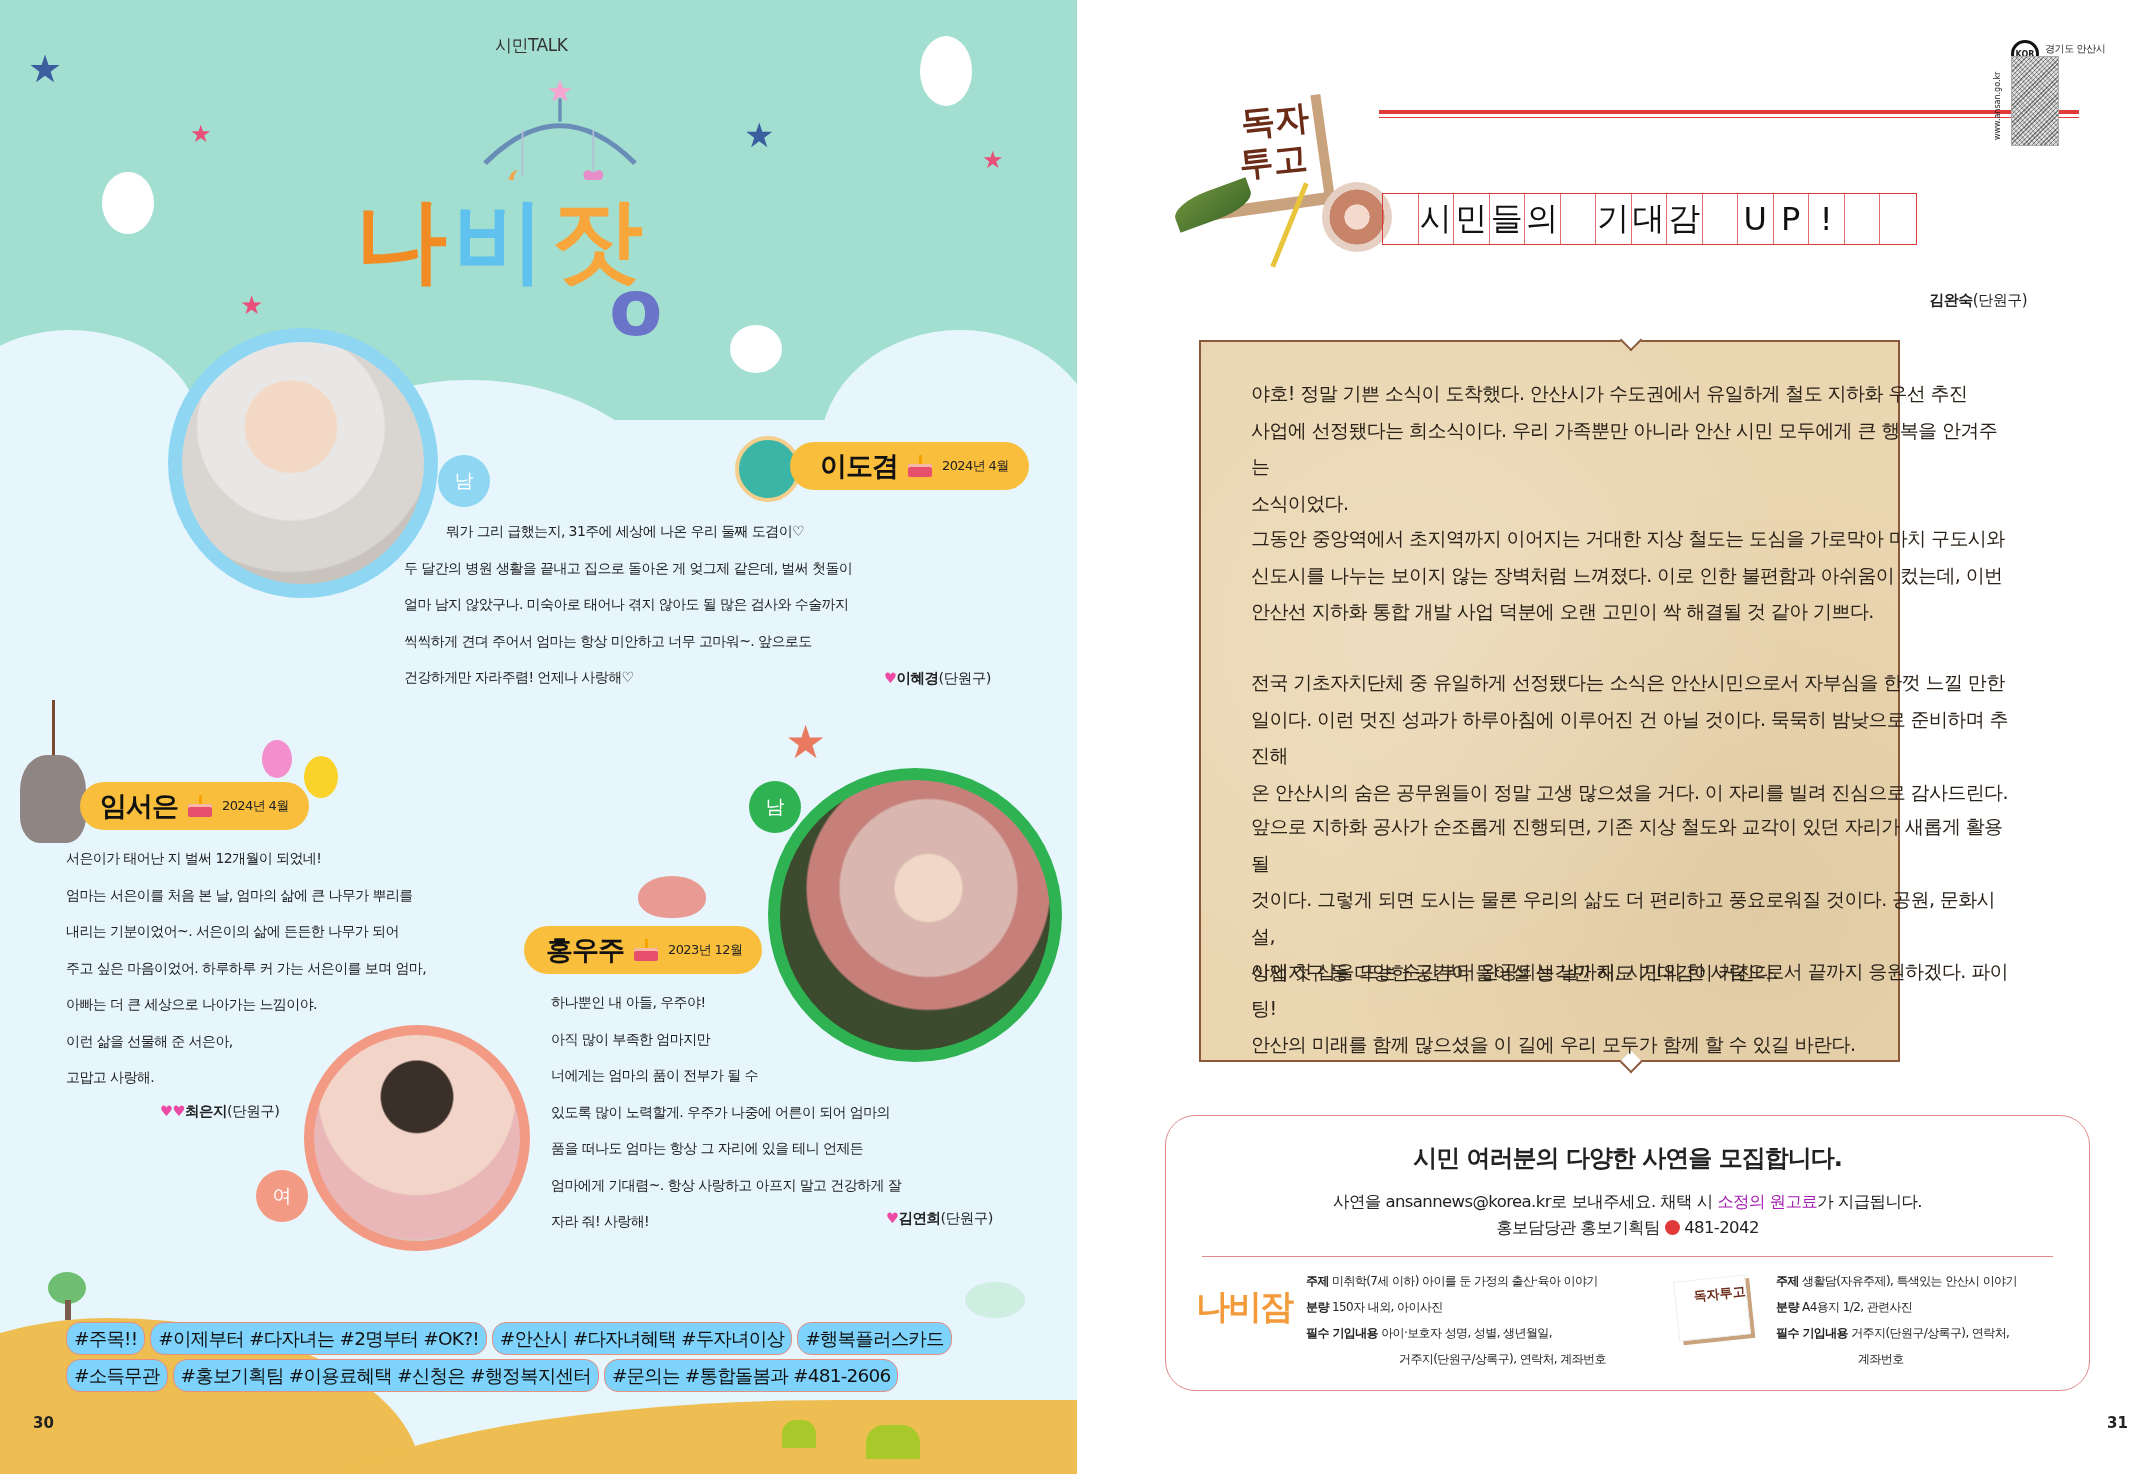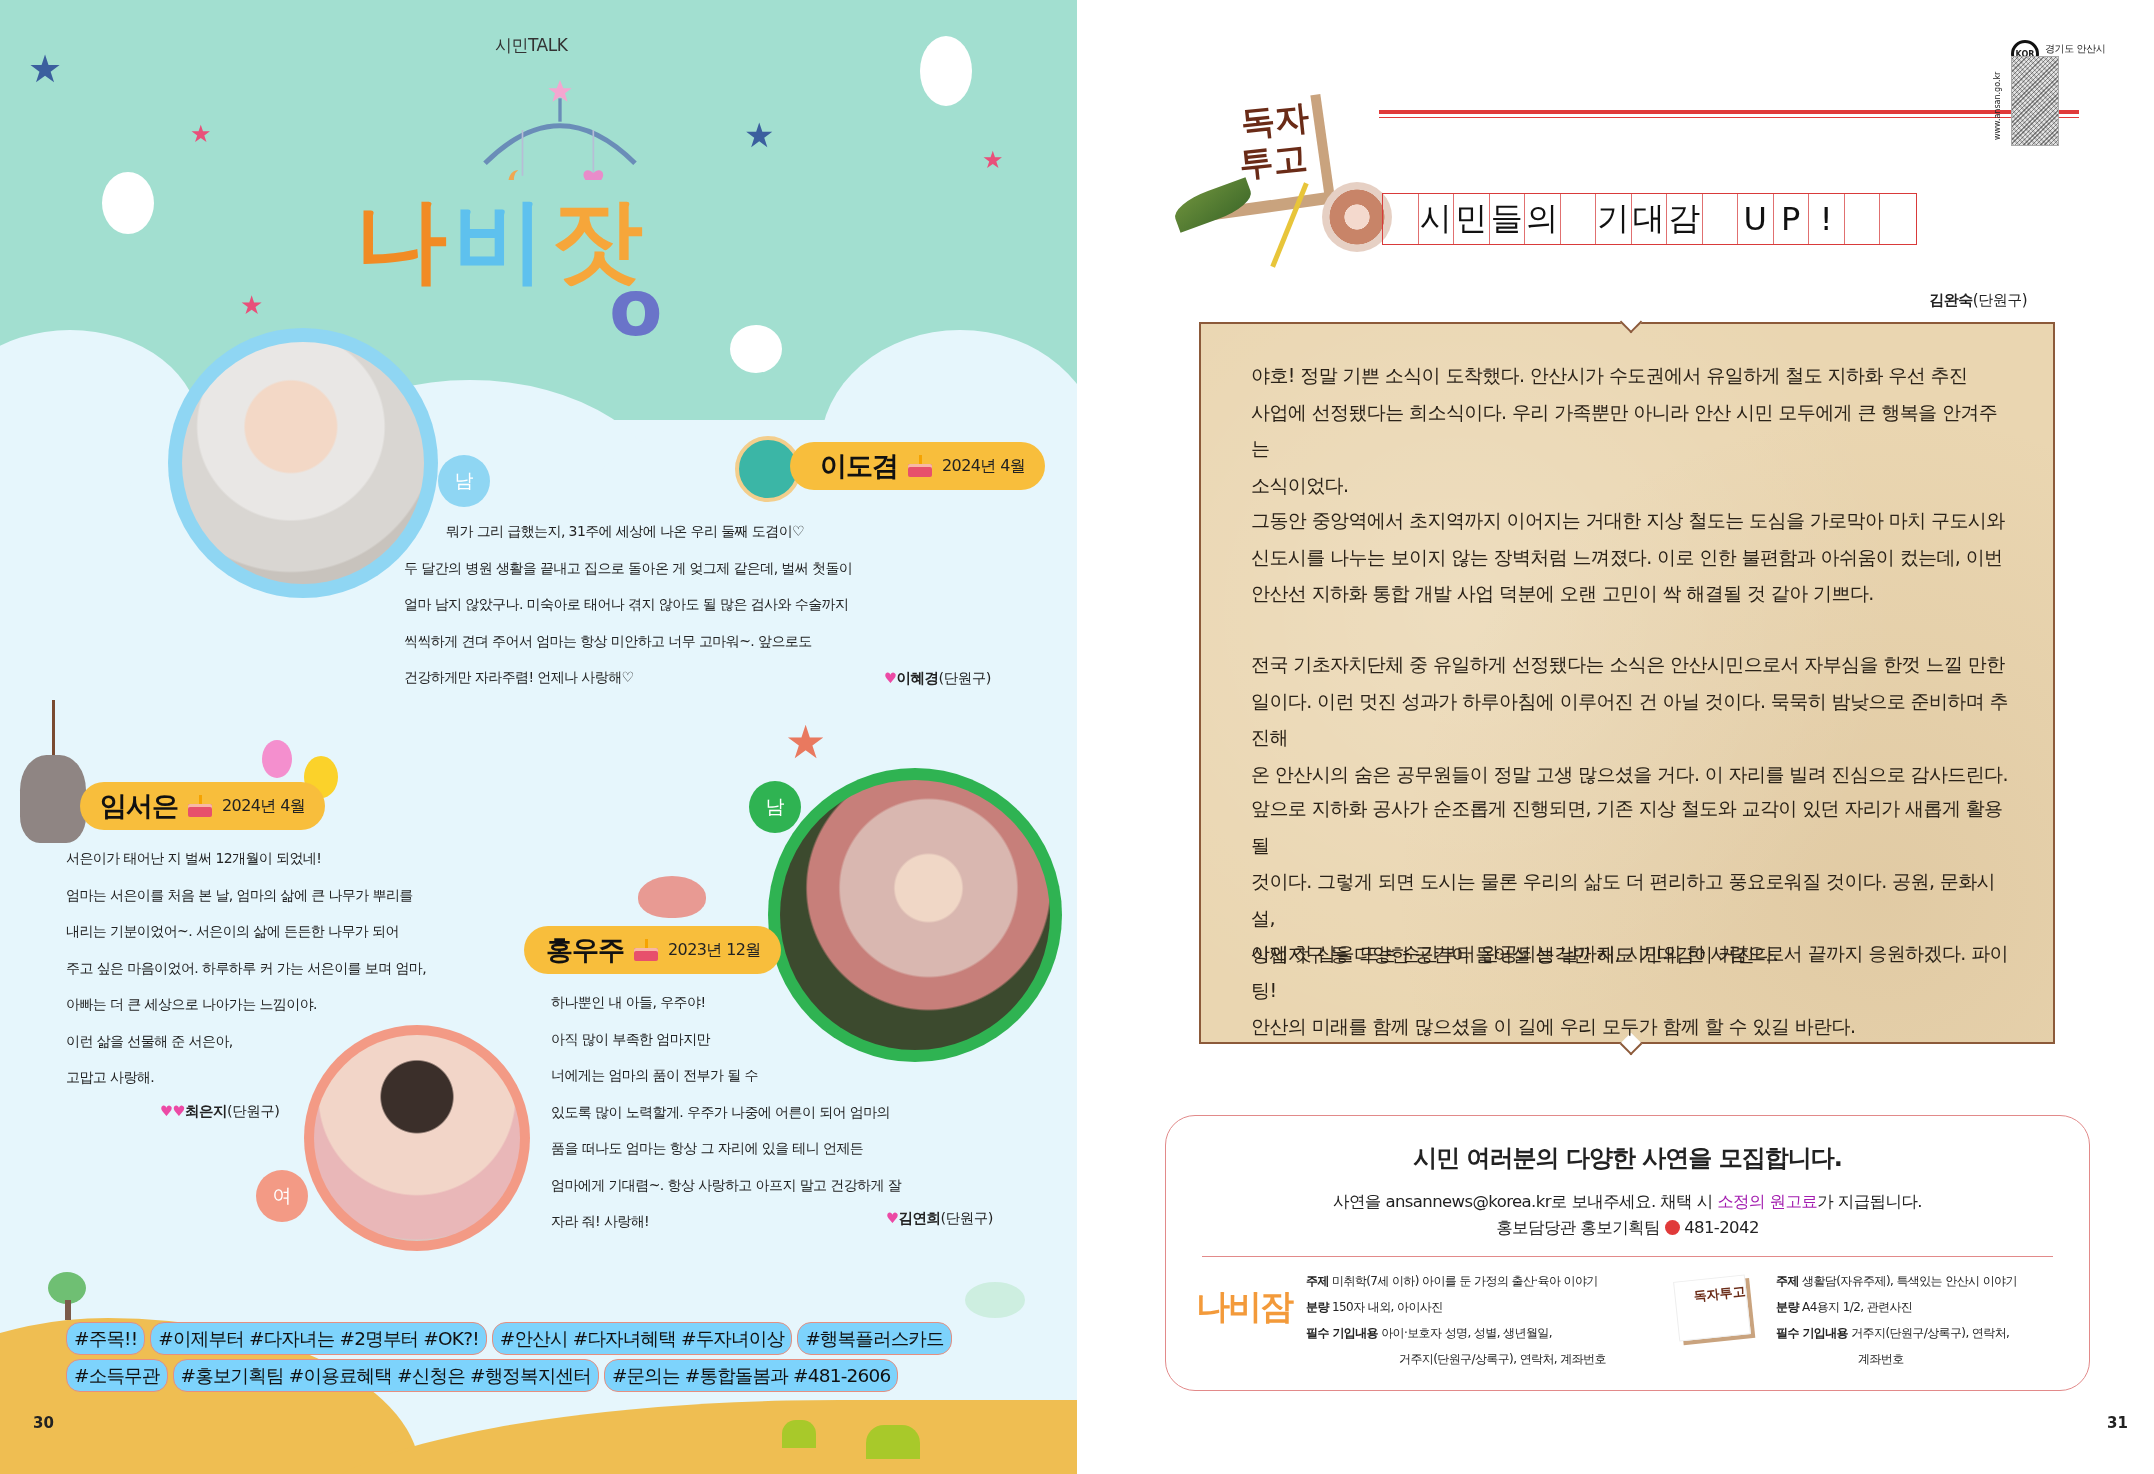--- a/index.html
+++ b/index.html
@@ -17,21 +17,21 @@
 #mobile{position:absolute;left:430px;top:80px;width:260px;height:100px}
 #logo{position:absolute;left:355px;top:195px;display:flex;align-items:flex-end;gap:6px}
 .lg{font-weight:900;font-size:92px;line-height:1;font-family:"DejaVu Sans",sans-serif}
 
 .photo{position:absolute;border-radius:50%;overflow:hidden}
 .photo .ph{width:100%;height:100%;border-radius:50%}
 .gbadge{position:absolute;width:52px;height:52px;border-radius:50%;color:#fff;font-size:19px;display:flex;align-items:center;justify-content:center}
 
 .pill{position:absolute;height:48px;border-radius:24px;background:#f8be3c;display:flex;align-items:center;padding:0 20px 0 22px;gap:10px}
 .pill .nm{font-weight:900;font-size:27px;color:#111;letter-spacing:-1px}
-.pill .dt{font-size:16px;color:#222;letter-spacing:-0.6px}
+.pill .dt{font-size:13px;color:#222;letter-spacing:-0.6px}
 .cake{display:inline-block;width:24px;height:22px;position:relative}
 .cake:before{content:"";position:absolute;left:0;bottom:0;width:24px;height:13px;background:#e7506c;border-radius:2px;box-shadow:inset 0 3px 0 #f7b7a5}
 .cake:after{content:"";position:absolute;left:11px;top:0;width:3px;height:9px;background:#f6a300}
 .story{position:absolute;font-size:14px;line-height:36.5px;color:#222;letter-spacing:-0.6px}
 .sig{position:absolute;font-size:14.5px;color:#222;letter-spacing:-0.5px}
 .sig b{font-weight:700}
 .heart{color:#ec4aa5}
 
 .hill{position:absolute;background:#efbe52}
 .tags{position:absolute;left:66px;top:1322px;width:940px;display:flex;flex-wrap:wrap;gap:4px 5px}
@@ -41,21 +41,21 @@
 #right{position:absolute;left:1077px;top:0;width:1077px;height:1474px;background:#fff}
 .redline{position:absolute;left:302px;top:110px;width:700px;height:8px;border-top:4px solid #e03a3a;border-bottom:1.5px solid #e03a3a}
 #note{position:absolute;left:112px;top:92px;width:128px;height:110px;background:#fff;transform:rotate(-8deg);box-shadow:10px 12px 0 #c9a37e}
 #notetxt{position:absolute;left:166px;top:100px;font-size:34px;color:#6a2b17;font-weight:700;line-height:40px;transform:rotate(-6deg);font-family:"DejaVu Serif",serif}
 #cup{position:absolute;left:245px;top:182px;width:70px;height:70px;border-radius:50%;background:radial-gradient(circle,#f4d9cd 0 25%,#c88468 26% 55%,#e6d0c4 56% 100%)}
 .grid{position:absolute;left:305px;top:193px;display:flex;border:1.5px solid #d93a3a}
 .cell{width:35.5px;height:50px;border-right:1px solid #e07070;display:flex;align-items:center;justify-content:center;font-size:32px;color:#111}
 .cell:last-child{border-right:none}
 .author{position:absolute;right:127px;top:291px;font-size:15px;letter-spacing:-0.5px}
 .author b{font-weight:700}
-#letter{position:absolute;left:122px;top:322px;width:856px;height:722px;background:#ead6b1;background-image:radial-gradient(circle at 30% 40%,rgba(255,255,255,.18),transparent 60%),radial-gradient(circle at 80% 80%,rgba(160,120,70,.12),transparent 55%);border:2px solid #8c5a3a}
+#letter{position:absolute;left:122px;top:340px;width:701px;height:722px;background:#ead6b1;background-image:radial-gradient(circle at 30% 40%,rgba(255,255,255,.18),transparent 60%),radial-gradient(circle at 80% 80%,rgba(160,120,70,.12),transparent 55%);border:2px solid #8c5a3a}
 #letter .notch{position:absolute;left:422px;width:16px;height:16px;border-right:2px solid #8c5a3a;border-bottom:2px solid #8c5a3a;background:#fff;transform:rotate(45deg)}
 .para{position:absolute;left:50px;width:762px;font-size:19px;line-height:36.5px;color:#2a2218;letter-spacing:-0.6px}
 
 #recruit{position:absolute;left:88px;top:1115px;width:925px;height:276px;border:1.5px solid #e28a8a;border-radius:30px}
 .rc-title{position:absolute;left:0;width:100%;top:26px;text-align:center;font-size:24px;font-weight:700;letter-spacing:-1px}
 .rc-line{position:absolute;left:0;width:100%;text-align:center;font-size:16.5px;letter-spacing:-0.6px}
 .rc-red{color:#a21caf}
 .rc-phone{display:inline-block;width:15px;height:15px;border-radius:50%;background:#e03a3a;vertical-align:-2px}
 .rc-sep{position:absolute;left:36px;right:36px;top:140px;border-top:1.5px solid #e28a8a}
 .rc-col{position:absolute;top:152px;font-size:12px;line-height:26px;letter-spacing:-0.6px}

